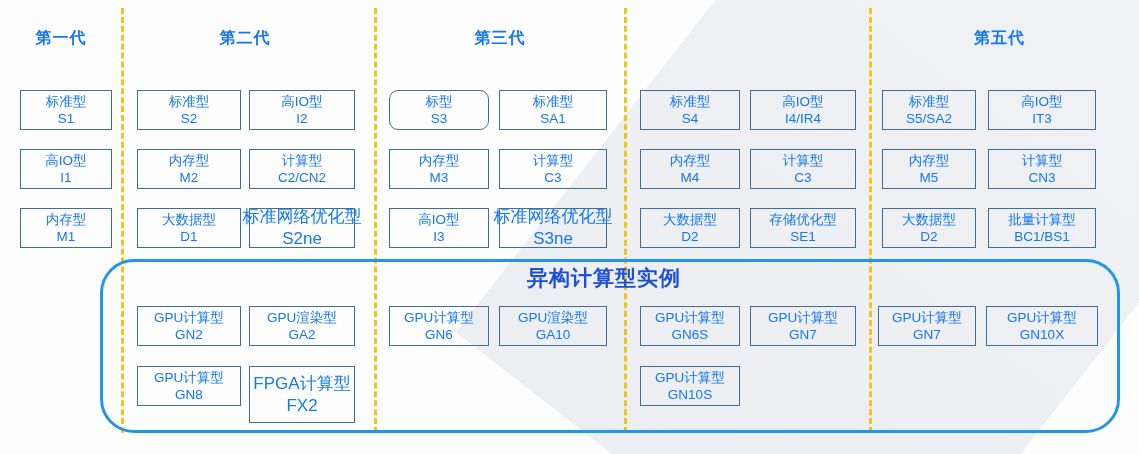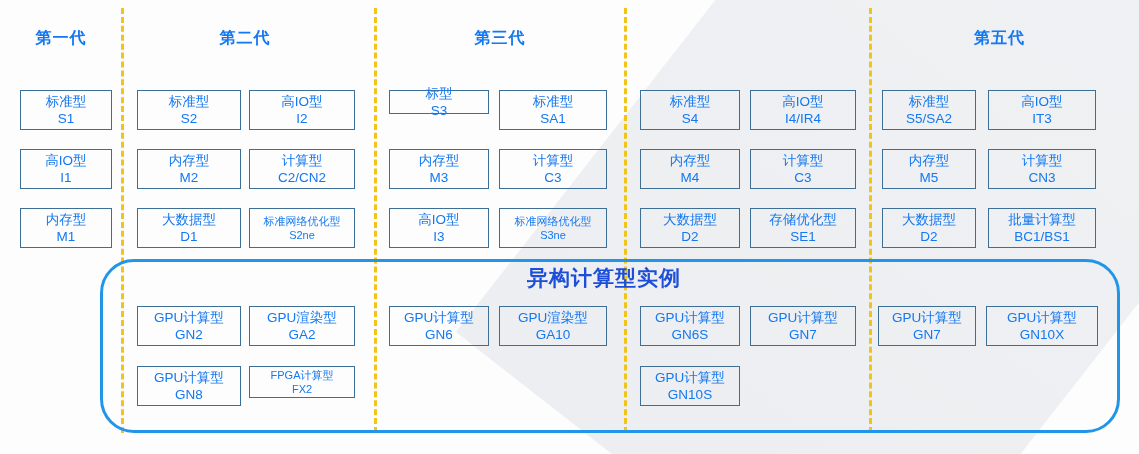--- a/index.html
+++ b/index.html
@@ -76,21 +76,21 @@
     line-height: 1.28;
     text-align: center;
     display: flex;
     flex-direction: column;
     align-items: center;
     justify-content: center;
     white-space: nowrap;
   }
   .box .ln1 { display: block; }
   .box .ln2 { display: block; }
-  .box.narrow-text { font-size: 11px; }
+  .box.narrow-text { font-size: 17px; }
 
   
   .hetero-frame {
     position: absolute;
     left: 100px;
     top: 259px;
     width: 1020px;
     height: 174px;
     box-sizing: border-box;
     border: 3px solid #2196e8;
@@ -170,26 +170,26 @@
         <span class="ln2">GN2</span>
       </div>
       <div class="box" style="left: 249px; top: 306px; width: 106px; height: 40px;">
         <span class="ln1">GPU渲染型</span>
         <span class="ln2">GA2</span>
       </div>
       <div class="box" style="left: 137px; top: 366px; width: 104px; height: 40px;">
         <span class="ln1">GPU计算型</span>
         <span class="ln2">GN8</span>
       </div>
-      <div class="box narrow-text" style="left: 249px; top: 366px; width: 106px; height: 32px;">
+      <div class="box narrow-text" style="left: 249px; top: 366px; width: 106px; height: 57px;">
         <span class="ln1">FPGA计算型</span>
         <span class="ln2">FX2</span>
       </div>
       <div class="gen-title" style="left: 375px; top: 28px; width: 250px;">第三代</div>
-      <div class="box" style="left: 389px; top: 90px; width: 100px; height: 24px;">
+      <div class="box" style="left: 389px; top: 90px; width: 100px; height: 40px; border-radius: 9px;">
         <span class="ln1">标型</span>
         <span class="ln2">S3</span>
       </div>
       <div class="box" style="left: 499px; top: 90px; width: 108px; height: 40px;">
         <span class="ln1">标准型</span>
         <span class="ln2">SA1</span>
       </div>
       <div class="box" style="left: 389px; top: 149px; width: 100px; height: 40px;">
         <span class="ln1">内存型</span>
         <span class="ln2">M3</span>

